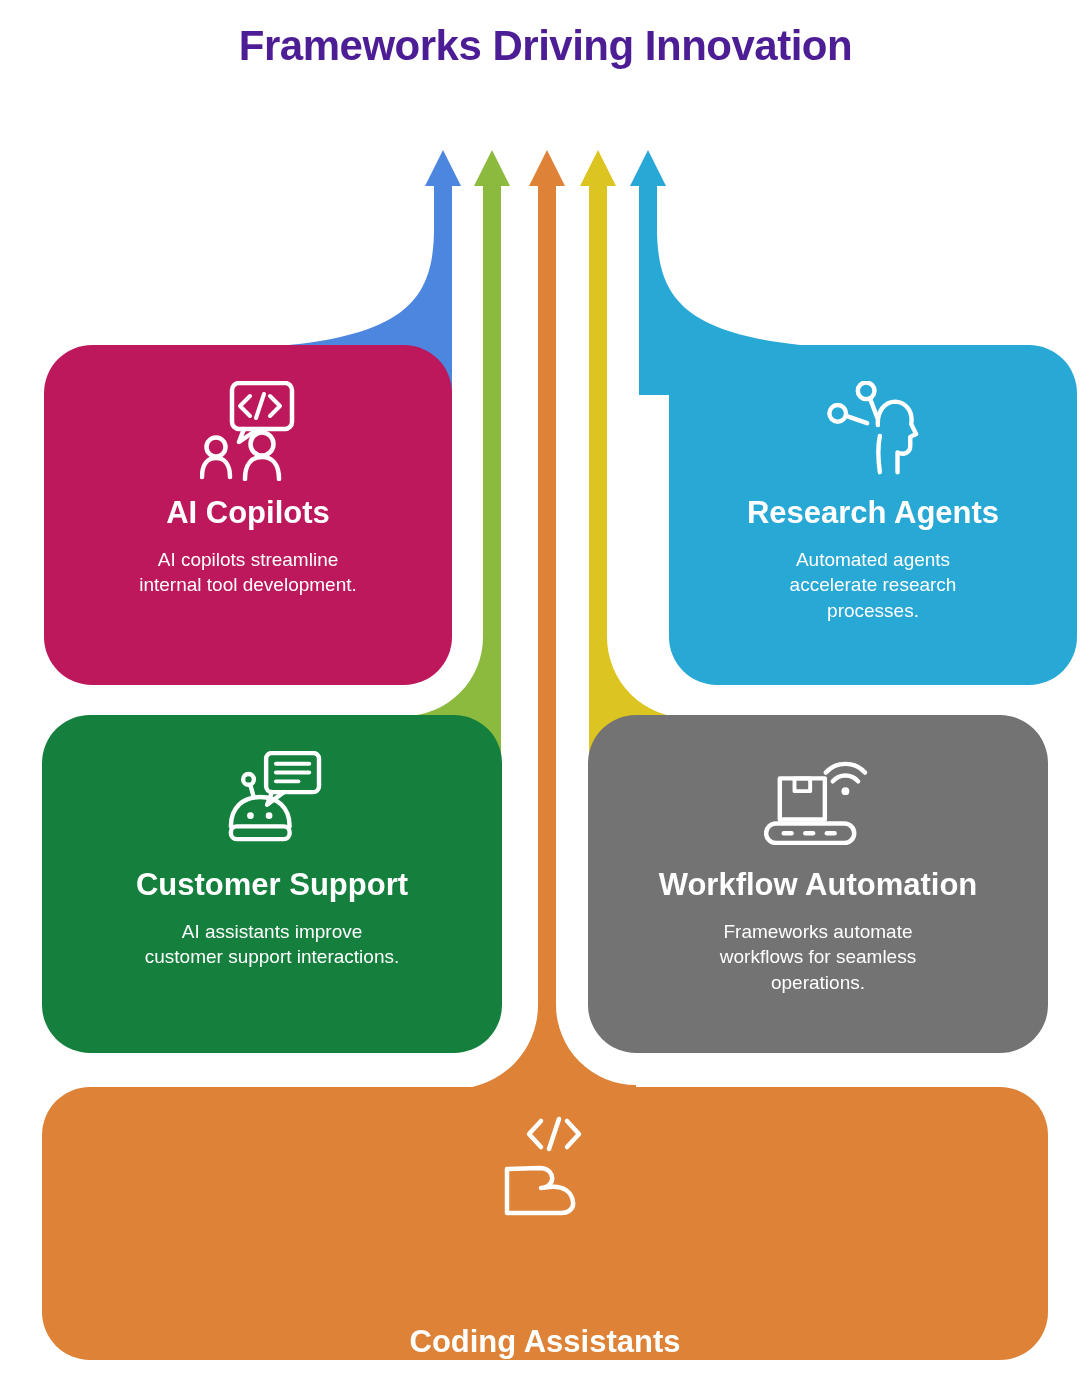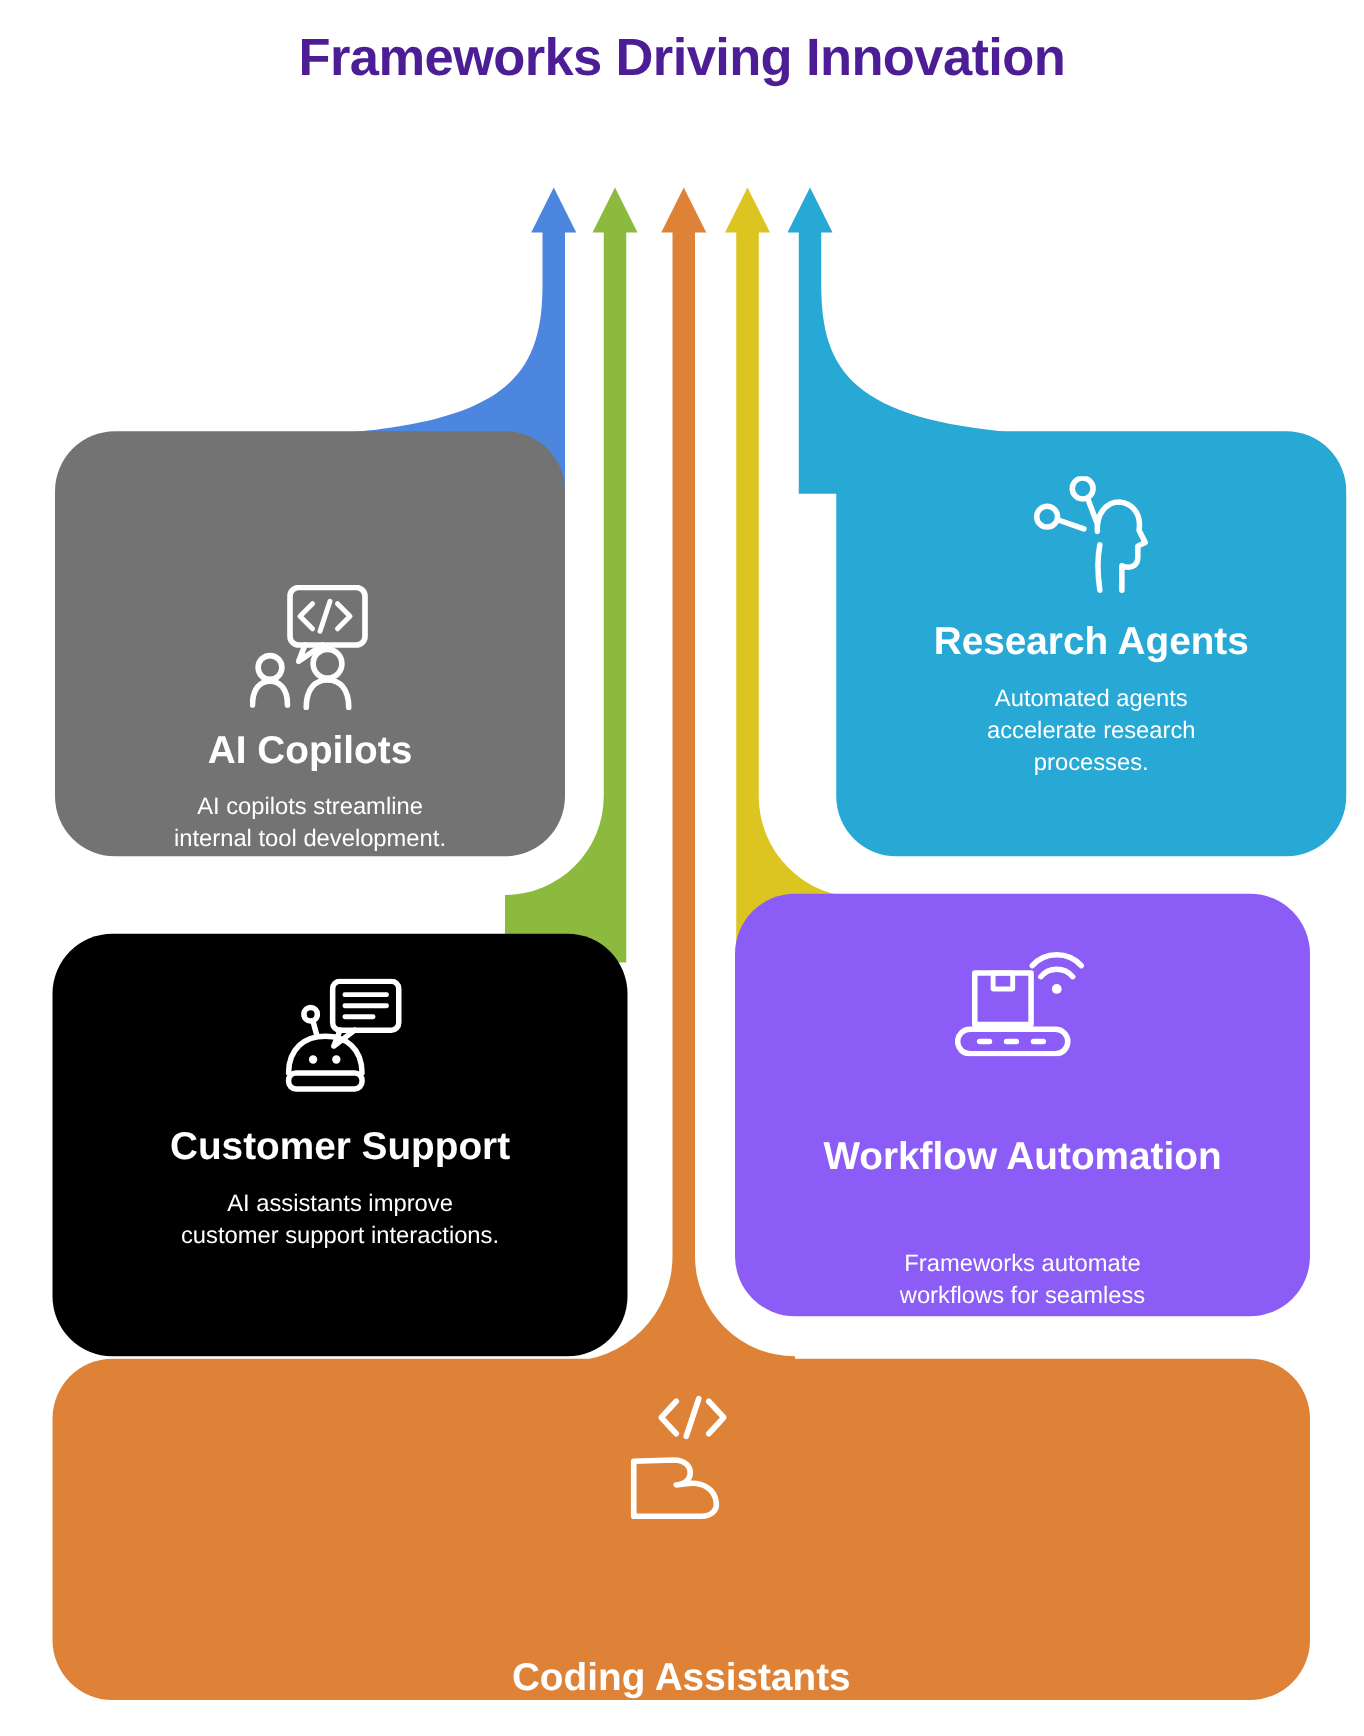--- a/index.html
+++ b/index.html
@@ -45,21 +45,21 @@
   <h1 class="main-title">Frameworks Driving Innovation</h1>
 
   <svg class="arrows-svg" width="1091" height="1389" viewBox="0 0 1091 1389" aria-hidden="true">
     <path d="M443,150 L425,186 L434,186 L434,228 C434,302 404,340 250,348 L250,395 L452,395 L452,186 L461,186 Z" fill="#4c86df"></path>
     <path d="M492,150 L474,186 L483,186 L483,637 A79,79 0 0 1 404,716 L404,770 L501,770 L501,186 L510,186 Z" fill="#8cba3f"></path>
     <path d="M547,150 L529,186 L538,186 L538,1005 A84,84 0 0 1 454,1089 L454,1110 L636,1110 L636,1085 A80,80 0 0 1 556,1005 L556,186 L565,186 Z" fill="#dd8236"></path>
     <path d="M598,150 L616,186 L607,186 L607,637 A81,81 0 0 0 688,718 L688,770 L589,770 L589,186 L580,186 Z" fill="#dcc520"></path>
     <path d="M648,150 L666,186 L657,186 L657,228 C657,302 687,340 841,348 L841,395 L639,395 L639,186 L630,186 Z" fill="#28a8d5"></path>
   </svg>
 
-  <div class="card card-blue" style="background: #737373; justify-content: flex-end;">
+  <div class="card card-blue" style="background: #be185d;">
     <span class="icon">
       <svg width="96" height="100" viewBox="0 0 96 100">
         <rect class="ln" x="32" y="2" width="60" height="46" rx="7"></rect>
         <polyline class="ln thin" points="50,15 40,25 50,35"></polyline>
         <line class="ln thin" x1="56" y1="37" x2="64" y2="13"></line>
         <polyline class="ln thin" points="70,15 80,25 70,35"></polyline>
         <polyline class="ln" points="44,48 39,61 58,48"></polyline>
         <circle class="ln" cx="16" cy="66" r="9.5"></circle>
         <path class="ln" d="M2,96 C2,83 8,77 16,77 C24,77 30,83 30,96"></path>
         <circle class="ln" cx="62" cy="63" r="11.5"></circle>
@@ -81,42 +81,42 @@
         <path class="ln" d="M51,45 C50,31 58,21 69,21 C80,22 87,31 85,44 L90,54 L84,57 L84,66 C84,73 78,76 71,73 L71,93"></path>
         <path class="ln" d="M53,56 C51,66 51,79 53,93"></path>
       </svg>
     </span>
     <div class="card-title">Research Agents</div>
     <div class="card-desc">Automated agents
 accelerate research
 processes.</div>
   </div>
 
-  <div class="card card-green" style="background: #000000; margin-top: 32px;">
+  <div class="card card-green" style="background: #15803d;">
     <span class="icon">
       <svg width="100" height="94" viewBox="0 0 100 96">
         <rect class="ln" x="44" y="2" width="54" height="40" rx="6"></rect>
         <line class="ln thin" x1="54" y1="13" x2="88" y2="13"></line>
         <line class="ln thin" x1="54" y1="22" x2="88" y2="22"></line>
         <line class="ln thin" x1="54" y1="31" x2="77" y2="31"></line>
         <polyline class="ln" points="50,42 45,55 62,42"></polyline>
         <circle class="ln" cx="26" cy="29" r="5.5"></circle>
         <line class="ln" x1="28" y1="35" x2="31" y2="46"></line>
         <path class="ln" d="M8,77 C8,57 21,47 38,47 C55,47 68,57 68,77"></path>
         <rect class="ln" x="8" y="77" width="60" height="13" rx="6"></rect>
         <circle class="dot" cx="28" cy="66" r="3.4"></circle>
         <circle class="dot" cx="47" cy="66" r="3.4"></circle>
       </svg>
     </span>
     <div class="card-title">Customer Support</div>
     <div class="card-desc">AI assistants improve
 customer support interactions.</div>
   </div>
 
-  <div class="card card-yellow" style="background: #8b5cf6; gap: 40px;">
+  <div class="card card-yellow" style="background: #737373;">
     <span class="icon">
       <svg width="108" height="94" viewBox="0 0 110 96">
         <path class="ln" d="M70,31 A17,17 0 0 1 96,31"></path>
         <path class="ln" d="M63,22 A27,27 0 0 1 103,22"></path>
         <circle class="dot" cx="83" cy="41" r="4"></circle>
         <rect class="ln" x="16" y="28" width="46" height="42"></rect>
         <rect class="ln thin" x="31" y="28" width="16" height="13"></rect>
         <rect class="ln" x="2" y="74" width="90" height="20" rx="10"></rect>
         <line class="ln" x1="20" y1="84" x2="28" y2="84"></line>
         <line class="ln" x1="42" y1="84" x2="50" y2="84"></line>

